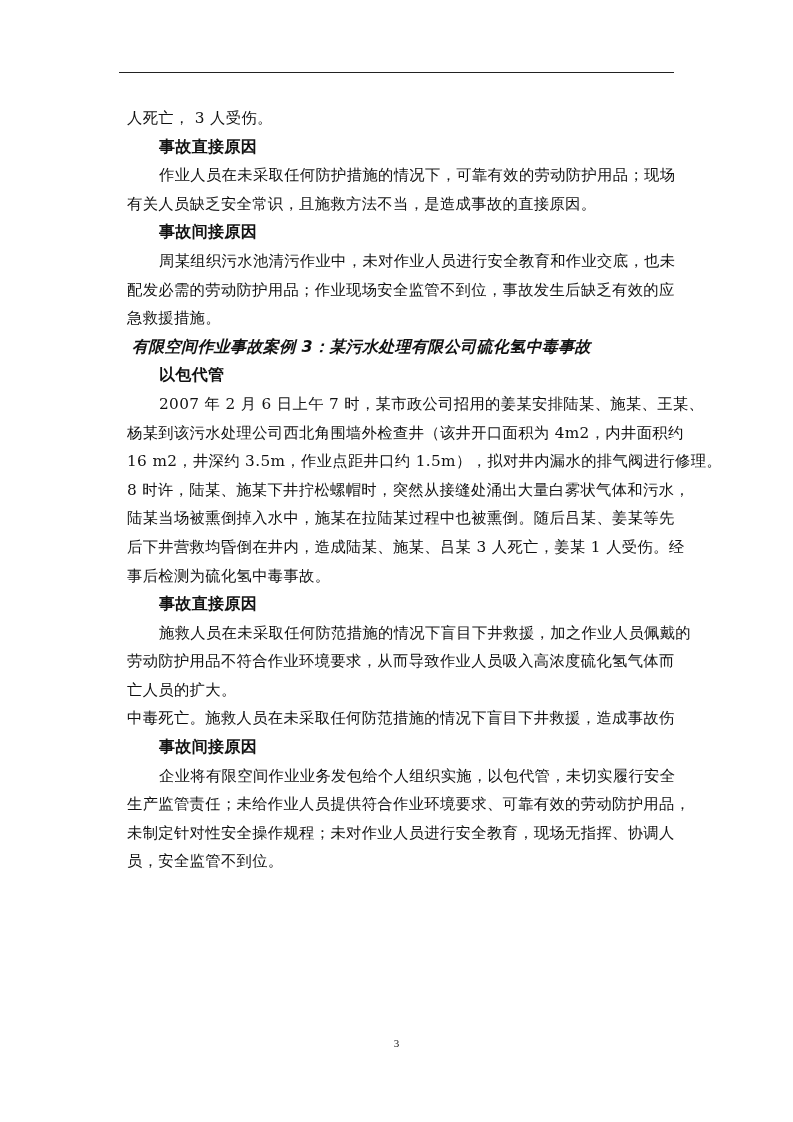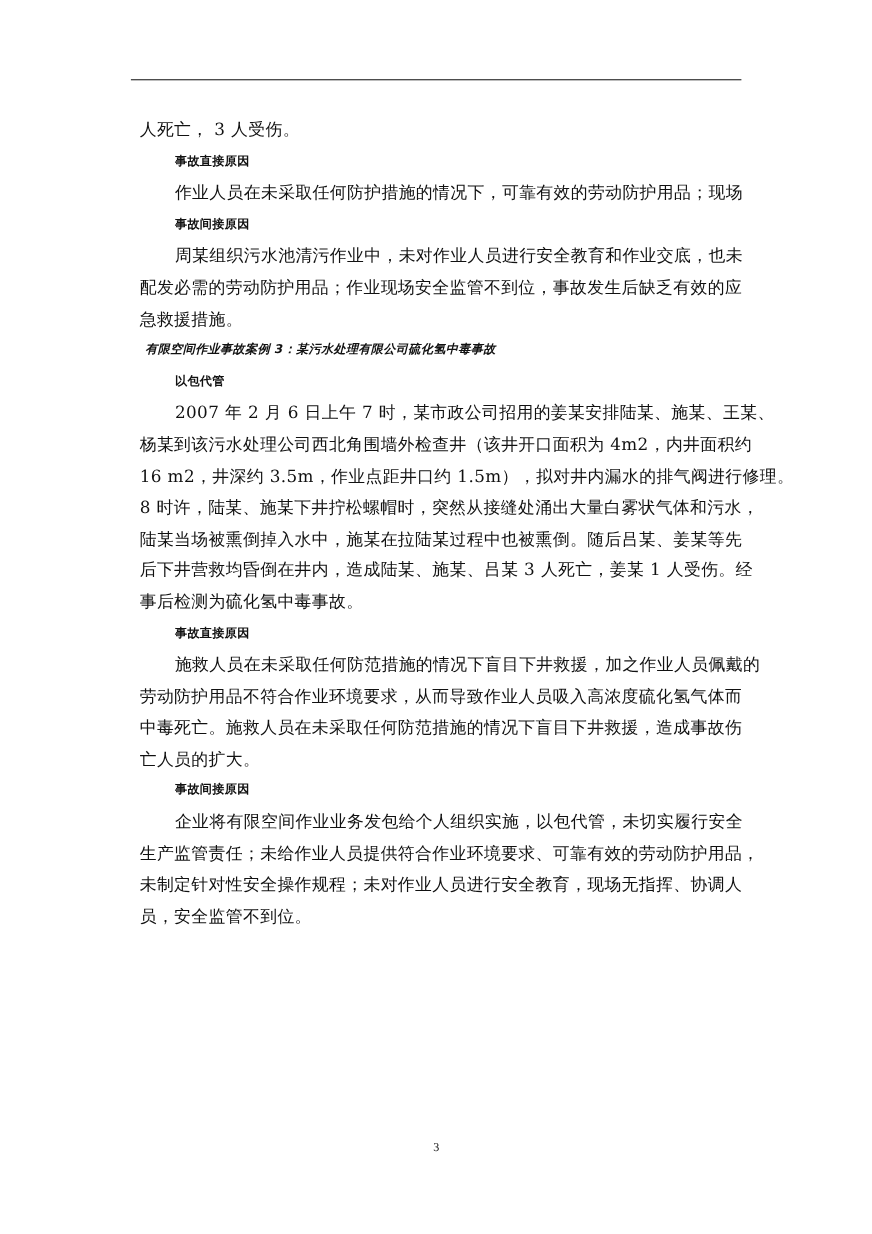--- a/index.html
+++ b/index.html
@@ -16,54 +16,55 @@
       position: absolute; left: 127px; top: 104px; width: 560px;
     }
     .line {
       font-size: 15.3px; line-height: 28.6px; height: 28.6px;
       white-space: nowrap; letter-spacing: 0.35px;
     }
     .indent { padding-left: 32px; }
     .indent-sm { padding-left: 5px; font-style: italic; }
     .heading {
       font-family: "DejaVu Sans", "Liberation Sans", sans-serif;
-      font-weight: bold; font-size: 11px;
+      font-weight: bold; font-size: 16px;
     }
     .page-number {
       position: absolute; top: 1037px; left: 0; width: 793px; text-align: center;
       font-size: 11px; font-family: "Liberation Serif", serif;
     }
   </style>
 </head>
 <body>
 
 <div class="rule"></div>
 
 <div class="content">
   <div class="line">人死亡， 3 人受伤。</div>
   <div class="line heading indent">事故直接原因</div>
   <div class="line indent">作业人员在未采取任何防护措施的情况下，可靠有效的劳动防护用品；现场</div>
+  <div class="line">有关人员缺乏安全常识，且施救方法不当，是造成事故的直接原因。</div>
   <div class="line heading indent">事故间接原因</div>
   <div class="line indent">周某组织污水池清污作业中，未对作业人员进行安全教育和作业交底，也未</div>
   <div class="line">配发必需的劳动防护用品；作业现场安全监管不到位，事故发生后缺乏有效的应</div>
   <div class="line">急救援措施。</div>
   <div class="line heading indent-sm">有限空间作业事故案例 3：某污水处理有限公司硫化氢中毒事故</div>
   <div class="line heading indent">以包代管</div>
   <div class="line indent">2007 年 2 月 6 日上午 7 时，某市政公司招用的姜某安排陆某、施某、王某、</div>
   <div class="line">杨某到该污水处理公司西北角围墙外检查井（该井开口面积为 4m2，内井面积约</div>
   <div class="line">16 m2，井深约 3.5m，作业点距井口约 1.5m），拟对井内漏水的排气阀进行修理。</div>
   <div class="line">8 时许，陆某、施某下井拧松螺帽时，突然从接缝处涌出大量白雾状气体和污水，</div>
   <div class="line">陆某当场被熏倒掉入水中，施某在拉陆某过程中也被熏倒。随后吕某、姜某等先</div>
   <div class="line">后下井营救均昏倒在井内，造成陆某、施某、吕某 3 人死亡，姜某 1 人受伤。经</div>
   <div class="line">事后检测为硫化氢中毒事故。</div>
   <div class="line heading indent">事故直接原因</div>
   <div class="line indent">施救人员在未采取任何防范措施的情况下盲目下井救援，加之作业人员佩戴的</div>
   <div class="line">劳动防护用品不符合作业环境要求，从而导致作业人员吸入高浓度硫化氢气体而</div>
+  <div class="line">亡人员的扩大。</div>
   <div class="line">中毒死亡。施救人员在未采取任何防范措施的情况下盲目下井救援，造成事故伤</div>
-  <div class="line">亡人员的扩大。</div>
   <div class="line heading indent">事故间接原因</div>
   <div class="line indent">企业将有限空间作业业务发包给个人组织实施，以包代管，未切实履行安全</div>
   <div class="line">生产监管责任；未给作业人员提供符合作业环境要求、可靠有效的劳动防护用品，</div>
   <div class="line">未制定针对性安全操作规程；未对作业人员进行安全教育，现场无指挥、协调人</div>
   <div class="line">员，安全监管不到位。</div>
 </div>
 
 <div class="page-number">3</div>
 
 </body></html>

